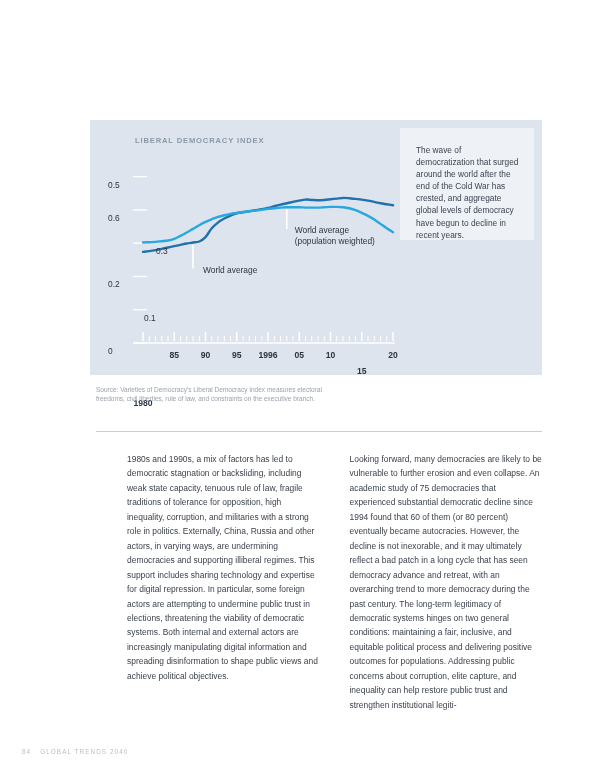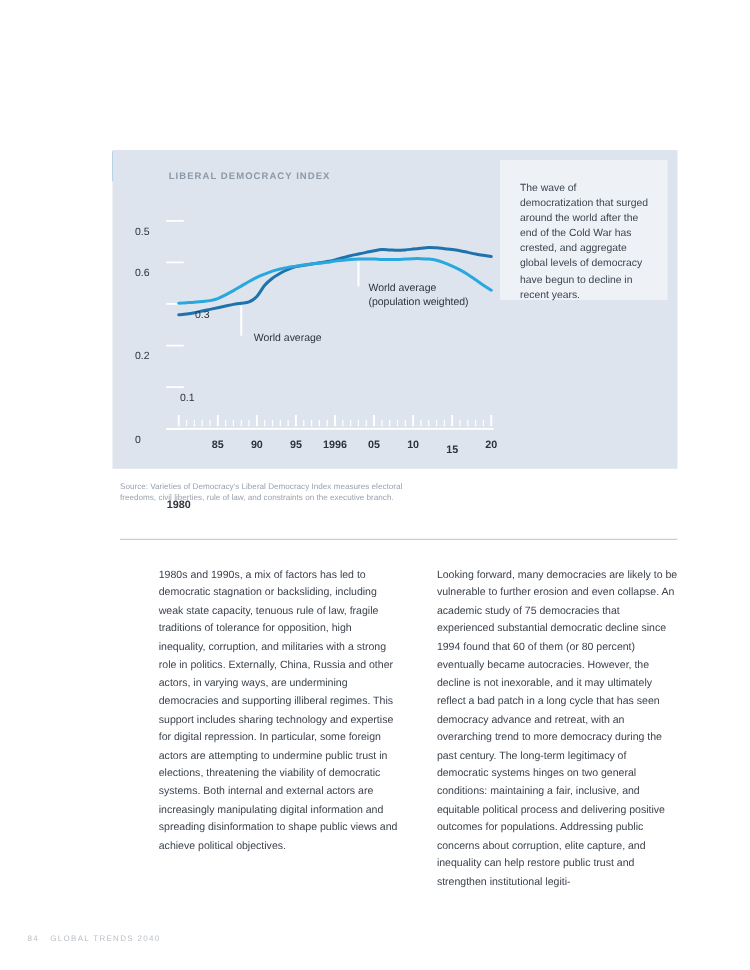--- a/index.html
+++ b/index.html
@@ -260,21 +260,21 @@
         <div class="ylabel" style="left: 1px; top: 96.1818px; margin-left: 48px;">0.3</div>
         <div class="ylabel" style="left: 1px; top: 62.9091px;">0.6</div>
         <div class="ylabel" style="left: 1px; top: 29.6364px;">0.5</div>
         <div class="xlabel" style="left: 36px; top: 200px; margin-top: 48px;">1980</div>
         <div class="xlabel" style="left: 67.25px; top: 200px;">85</div>
         <div class="xlabel" style="left: 98.5px; top: 200px;">90</div>
         <div class="xlabel" style="left: 129.75px; top: 200px;">95</div>
         <div class="xlabel" style="left: 161px; top: 200px;">1996</div>
         <div class="xlabel" style="left: 192.25px; top: 200px;">05</div>
         <div class="xlabel" style="left: 223.5px; top: 200px;">10</div>
-        <div class="xlabel" style="left: 254.75px; top: 204px; text-align: center;">15</div>
+        <div class="xlabel" style="left: 254.75px; top: 216px; text-align: center;">15</div>
         <div class="xlabel" style="left: 286px; top: 200px;">20</div>
         <div class="annot" style="left: 96px; top: 114.516px;">World average</div>
         <div class="annot" style="left: 187.75px; top: 75.2473px;">
           <div>World average</div>
           <div>(population weighted)</div>
         </div>
       </div>
 
   </div>
 

